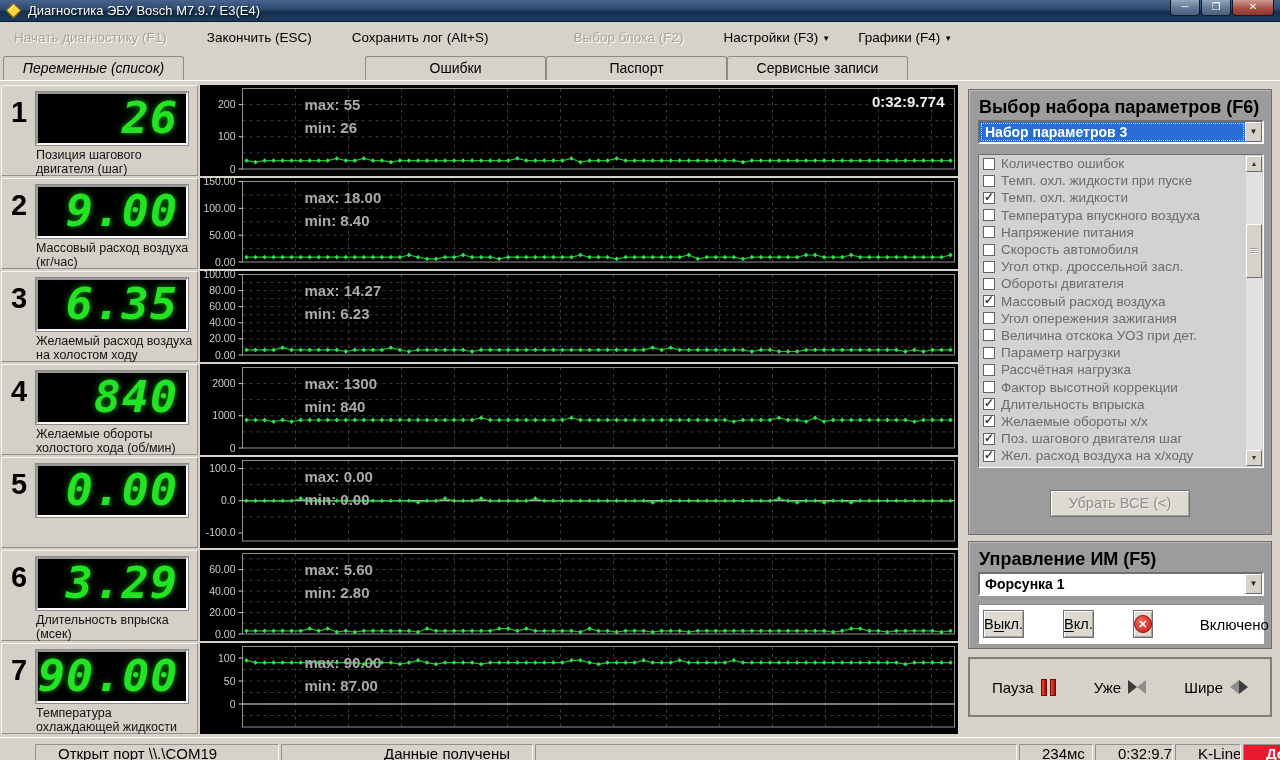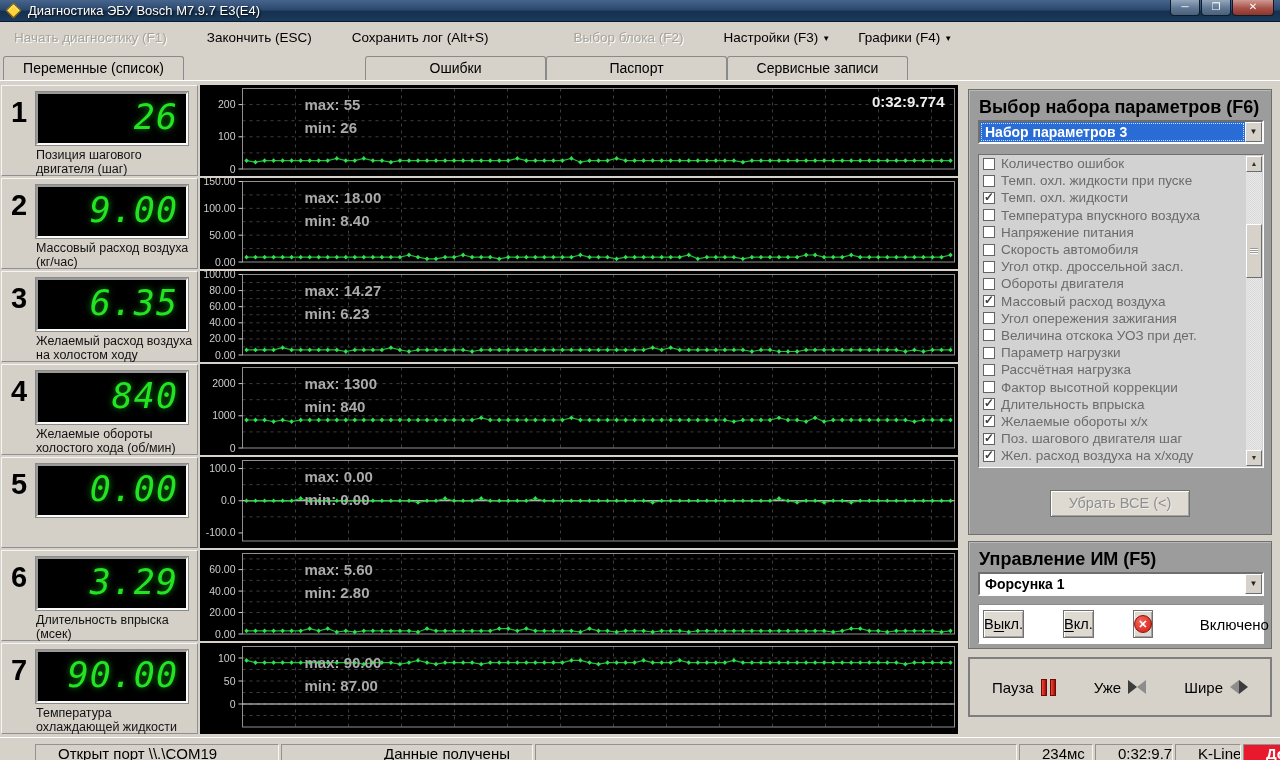--- a/index.html
+++ b/index.html
@@ -41,22 +41,22 @@
   .main { position:absolute; left:0; top:80px; width:1280px; height:657px;
     background:#d6d2ca; border-top:1px solid #fff; }
 
   
   .gauge-cell { position:absolute; left:1px; width:197px; height:91px;
     background:#d4d0c8; border:1px solid; border-color:#f6f5f2 #8f8f8f #8f8f8f #f6f5f2; }
   .gauge-num { position:absolute; left:9px; top:10px; font-size:29px; font-weight:bold; }
   .gauge-lcd { position:absolute; left:34px; top:6px; width:152px; height:53px;
     background:#000; border:2px solid; border-color:#9a9a9a #fafafa #fafafa #9a9a9a;
     outline:1px solid #8a8a8a; text-align:right; padding-right:8px;
-    font-family:"DejaVu Sans Mono", monospace; font-style:italic; font-weight:normal;
-    font-size:35px; line-height:47px; color:#22e422;
+    font-family:"DejaVu Sans Mono", monospace; font-style:italic; font-weight:bold;
+    font-size:45px; line-height:47px; color:#22e422;
     text-shadow:0 0 6px rgba(30,255,30,.55); letter-spacing:1px; }
   .gauge-label { position:absolute; left:34px; top:63px; width:160px;
     font-size:12.5px; line-height:13.5px; color:#111; }
 
   
   .chart-strip { position:absolute; left:200px; width:758px; height:91px; background:#000; }
 
   
   .group { position:absolute; left:968px; width:304px; background:#9c9c9c;
     border:1px solid #6f6f6f; box-shadow:inset 1px 1px 0 #b8b8b8; }
@@ -145,21 +145,21 @@
 <div class="menubar">
     <div class="menu-item disabled" style="margin-left: 14px;">Начать диагностику (F1)</div>
     <div class="menu-item" style="margin-left: 40px;">Закончить (ESC)</div>
     <div class="menu-item" style="margin-left: 40px;">Сохранить лог (Alt+S)</div>
     <div class="menu-item disabled" style="margin-left: 85px;">Выбор блока (F2)</div>
     <div class="menu-item" style="margin-left: 40px;">Настройки (F3)<span class="menu-arrow">▼</span></div>
     <div class="menu-item" style="margin-left: 28px;">Графики (F4)<span class="menu-arrow">▼</span></div>
   </div>
 
 <div class="tabbar">
-    <div class="tab" style="left: 3px;">Переменные (список)</div>
+    <div class="tab" style="left: 3px; font-style: italic;">Переменные (список)</div>
     <div class="tab" style="left: 365px;">Ошибки</div>
     <div class="tab" style="left: 546px;">Паспорт</div>
     <div class="tab" style="left: 727px;">Сервисные записи</div>
   </div>
 
 <div class="main">
   <div id="gauges">
       <div class="gauge-cell" style="top: 4px;">
         <div class="gauge-num">1</div>
         <div class="gauge-lcd">26</div>

